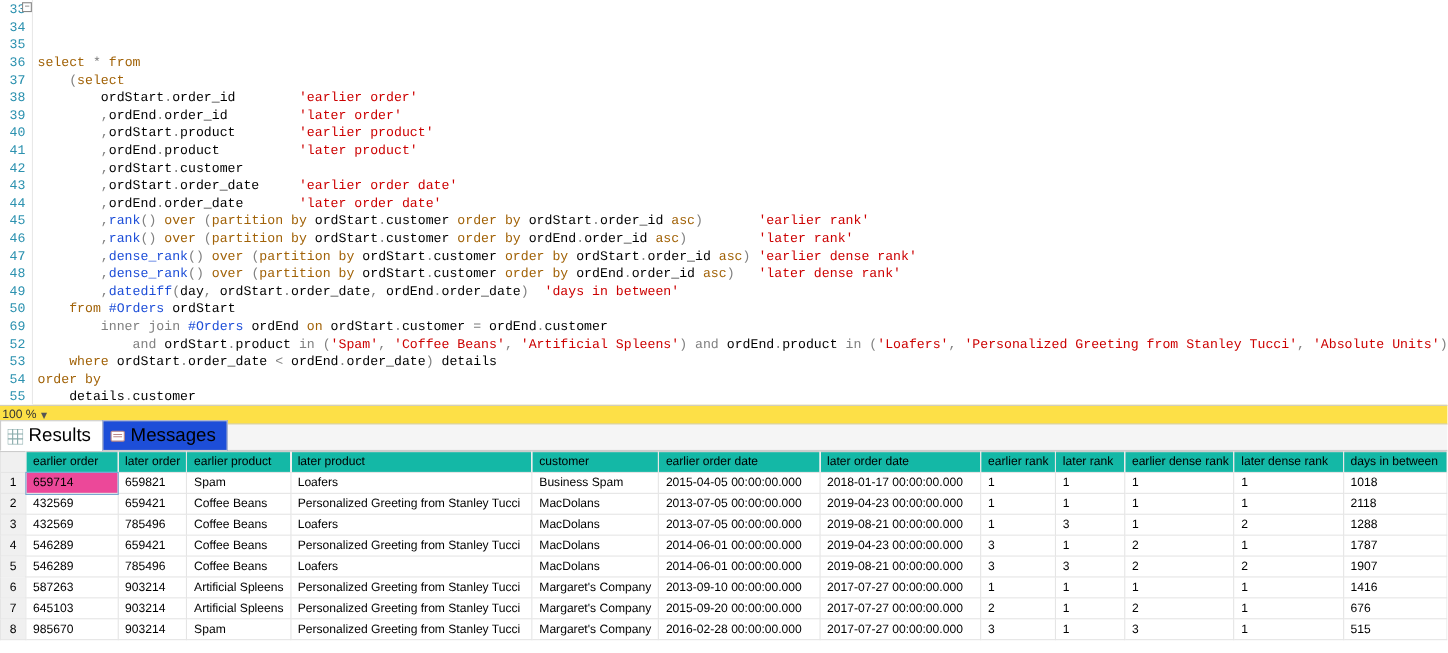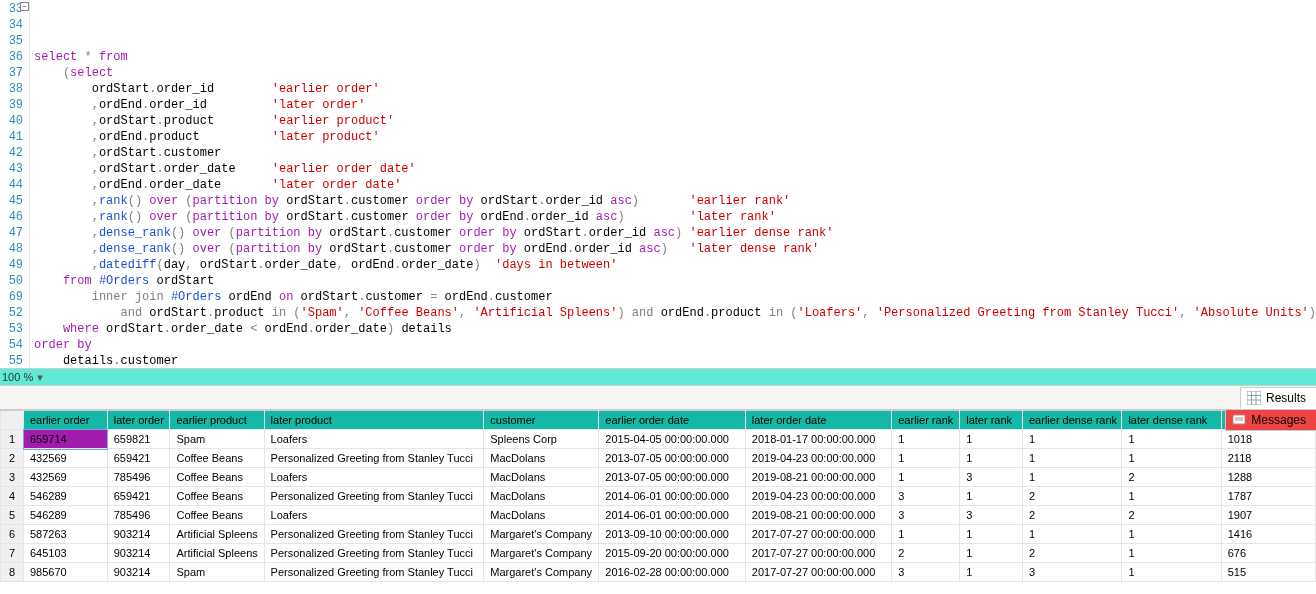--- a/index.html
+++ b/index.html
@@ -44,63 +44,62 @@
     top: 2px;
     width: 9px;
     height: 9px;
     border: 1px solid #888;
     background: #fff;
     font-size: 8px;
     text-align: center;
     line-height: 7px;
     color: #555;
   }
-  .kw { color: #a21caf; }
+  .kw { color: #a16207; }
   .fn { color: #1d4ed8; }
   .str { color: #cc0000; }
   .gry { color: #808080; }
   .pln { color: #000; }
   .teal { color: #1d4ed8; }
   .footer-bar {
     height: 18px;
-    background: #5eead4;
+    background: #fde047;
     border-top: 1px solid #ccc;
     border-bottom: 1px solid #ccc;
     display: flex;
     align-items: center;
     font-family: 'Segoe UI', Arial, sans-serif;
     font-size: 11px;
     padding-left: 2px;
     color: #333;
   }
   .footer-bar .arrows { margin-left: 4px; display:flex; gap:0px; cursor:pointer; color:#555;}
   .tabs {
     height: 24px;
     display: flex;
     align-items: flex-end;
     background: #f5f5f5;
     border-bottom: 1px solid #ccc;
     font-family: 'Segoe UI', Arial, sans-serif;
-    font-size: 12px;
-    flex-direction: column;
+    font-size: 17px;
   }
   .tab {
     display: flex;
     align-items: center;
     padding: 3px 10px 3px 6px;
     background: #fff;
     border: 1px solid #ccc;
     border-bottom: 1px solid #fff;
     margin-right: -1px;
     cursor: pointer;
     gap: 5px;
     position: relative;
     top: 1px;
   }
-  .tab.inactive { background: #ef4444; border-bottom:1px solid #ccc;}
+  .tab.inactive { background: #1d4ed8; border-bottom:1px solid #ccc;}
   .tab .ico {
     width: 14px; height: 14px;
     display: inline-block;
   }
   .grid-wrap {
     overflow: auto;
     height: calc(594px - 368px - 18px - 24px);
     border-top: 0;
   }
   table.grid {
@@ -122,21 +121,21 @@
     background: #14b8a6;
     font-weight: normal;
     border-top: 1px solid #ccc;
   }
   table.grid td.rowhdr, table.grid th.rowhdr {
     background: #f0f0f0;
     text-align: center;
     width: 22px;
   }
   table.grid td.sel {
-    background: #a21caf;
+    background: #ec4899;
     outline: 1px solid #7aa7d1;
   }
 </style>
 </head>
 <body>
 
 <div class="editor-area">
   <div class="gutter" id="gutter">
       <div>33</div>
       <div>34</div>
@@ -232,21 +231,21 @@
           <th>days in between</th>
         </tr>
       </thead>
       <tbody>
         <tr>
           <td class="rowhdr">1</td>
           <td class="sel">659714</td>
           <td>659821</td>
           <td>Spam</td>
           <td>Loafers</td>
-          <td>Spleens Corp</td>
+          <td>Business Spam</td>
           <td>2015-04-05 00:00:00.000</td>
           <td>2018-01-17 00:00:00.000</td>
           <td>1</td>
           <td>1</td>
           <td>1</td>
           <td>1</td>
           <td>1018</td>
         </tr>
         <tr>
           <td class="rowhdr">2</td>

